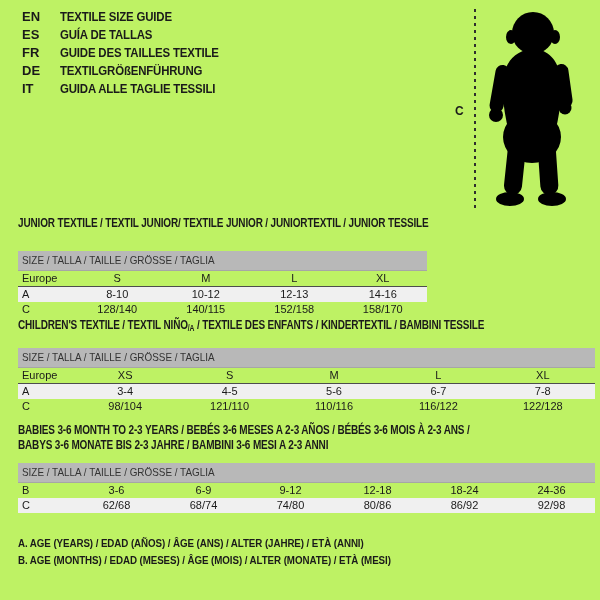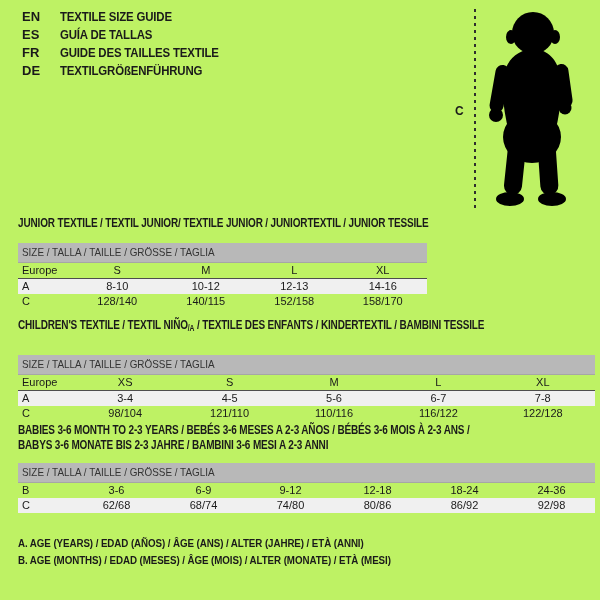--- a/index.html
+++ b/index.html
@@ -23,22 +23,22 @@
         background:repeating-linear-gradient(to bottom,#2e2e2e 0 3px,transparent 3px 7px);}
   .figure svg{position:absolute;left:27px;top:2px;}
   
   .tbl{position:absolute;left:18px;}
   #table-0{top:216px;width:409px;}
   #table-1{top:318px;width:577px;}
   #table-2{top:423px;width:577px;}
   .t-title{font-size:12.5px;font-weight:bold;line-height:15px;white-space:nowrap;}
   .t-title .cond{display:inline-block;transform:scaleX(0.8);transform-origin:0 50%;letter-spacing:-0.2px;}
   .t-title .sub{font-size:8.5px;vertical-align:-2px;}
-  #table-0 .t-title{margin-bottom:12px;text-align:right;}
-  #table-1 .t-title{margin-bottom:19px;text-align:center;}
+  #table-0 .t-title{margin-bottom:20px;text-align:right;}
+  #table-1 .t-title{margin-bottom:12px;text-align:center;}
   #table-2 .t-title{margin-bottom:10px;}
   table.size-table{width:100%;border-collapse:collapse;table-layout:fixed;font-size:11px;}
   .size-table td{padding:0;vertical-align:middle;}
   .size-table tr.bar td{
     background:var(--bar-bg);color:var(--bar-text);height:19px;line-height:13px;
     padding-left:4px;border-bottom:1px solid #a6a6a6;white-space:nowrap;
   }
   .size-table tr.bar .cond{display:inline-block;transform:scaleX(0.9);transform-origin:0 50%;}
   .size-table tr.body td{height:15px;line-height:15px;text-align:center;}
   .size-table tr.body td.rlabel{text-align:left;padding-left:4px;}
@@ -52,20 +52,21 @@
 </head>
 <body>
 
 <div class="canvas">
 
   <ul class="langs">
       <li><span class="code">EN</span><span class="llabel">TEXTILE SIZE GUIDE</span></li>
       <li><span class="code">ES</span><span class="llabel">GUÍA DE TALLAS</span></li>
       <li><span class="code">FR</span><span class="llabel">GUIDE DES TAILLES TEXTILE</span></li>
       <li><span class="code">DE</span><span class="llabel">TEXTILGRÖßENFÜHRUNG</span></li>
+      <li><span class="code">IT</span><span class="llabel">GUIDA ALLE TAGLIE TESSILI</span></li>
     </ul>
 
   <div class="figure">
     <span class="c-label">C</span>
     <div class="dash"></div>
     <svg width="100" height="202" viewBox="0 0 100 200" aria-hidden="true">
       <g fill="#000000">
         <ellipse cx="51" cy="24" rx="21" ry="21"></ellipse>
         <ellipse cx="29" cy="28" rx="5" ry="7"></ellipse>
         <ellipse cx="73" cy="28" rx="5" ry="7"></ellipse>

